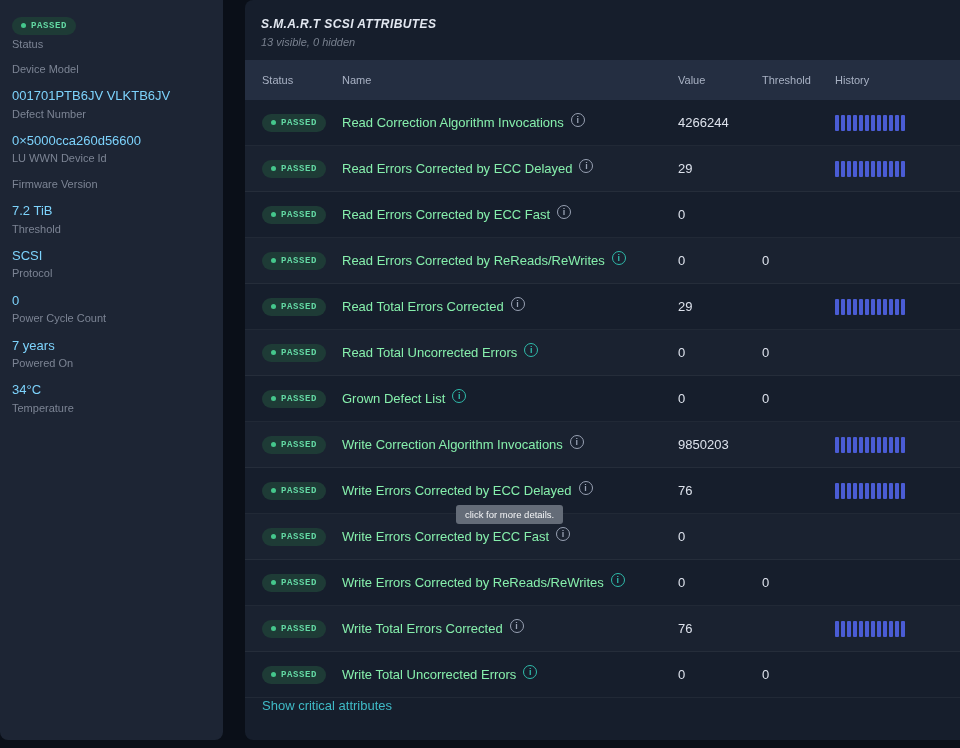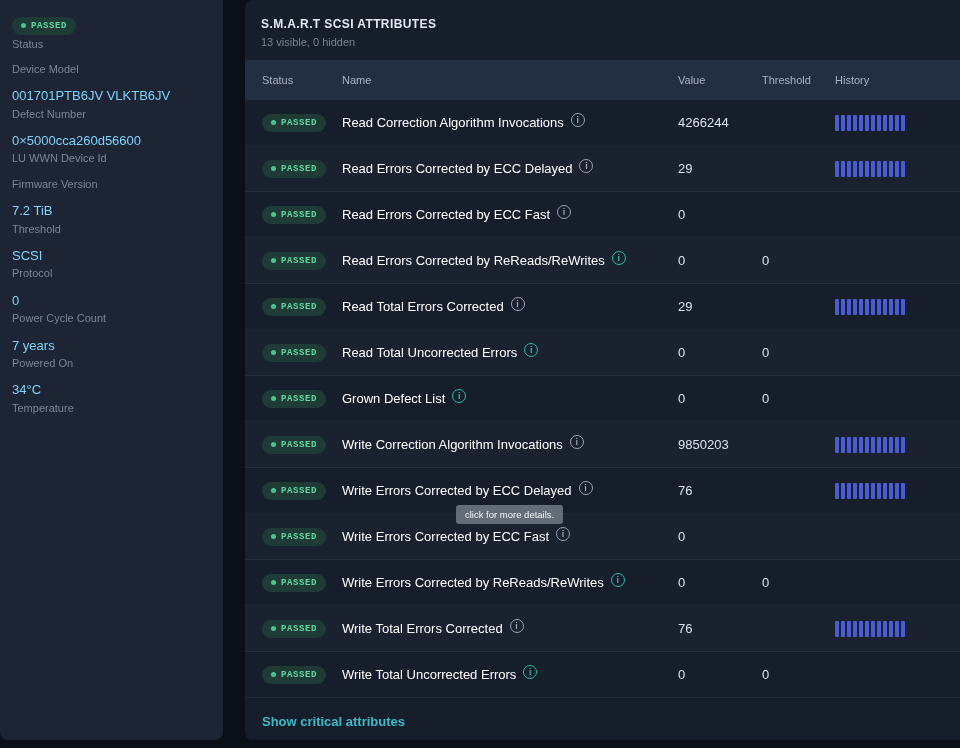--- a/index.html
+++ b/index.html
@@ -31,21 +31,21 @@
   }
   .badge .dot { width: 5px; height: 5px; border-radius: 50%; background: #45c78c; }
 
   
   .panel {
     flex: 1; height: 740px;
     background: #161e2c;
     border-radius: 8px 0 0 8px;
     position: relative; overflow: hidden;
   }
-  .panel-header { padding: 17px 16px 12px; }
+  .panel-header { padding: 17px 16px 12px; font-style: italic; }
   .panel-title { font-size: 12px; font-weight: 700; color: #e2e7f0; letter-spacing: .4px; }
   .panel-sub { font-size: 11px; color: #79818f; margin-top: 5px; }
 
   .thead, .trow {
     display: grid;
     grid-template-columns: 80px 336px 84px 73px auto;
     align-items: center;
     padding-left: 17px;
   }
   .thead {
@@ -54,38 +54,38 @@
     font-size: 11px; color: #a9b2c4;
   }
   .trow {
     height: 46px;
     border-bottom: 1px solid rgba(255,255,255,.05);
     font-size: 13px; color: #dde2ec;
   }
   #table-body .trow:nth-child(even) { background: rgba(255,255,255,.02); }
 
   .attr-cell { display: inline-flex; align-items: center; gap: 7px; }
-  .attr-name { font-size: 13px; color: #ffffff; }
+  .attr-name { font-size: 13px; color: #86efac; }
 
   .info-icon {
     width: 14px; height: 14px;
     border: 1.2px solid currentColor; border-radius: 50%;
     display: inline-flex; align-items: center; justify-content: center;
     font-size: 9px; font-weight: 700;
     cursor: pointer;
     position: relative; top: -3px;
     flex: none;
   }
   .info-icon.gray { color: #98a1b3; }
   .info-icon.teal { color: #2fbcab; }
 
   .history { display: flex; gap: 2px; align-items: center; }
   .hbar { width: 4px; height: 16px; background: #4a5cd4; border-radius: 1px; }
 
-  .tfoot { height: 46px; display: flex; align-items: center; padding-left: 17px; font-weight: bold; }
+  .tfoot { height: 46px; display: flex; padding-left: 17px; }
   .link { font-size: 13px; color: #3fbac6; cursor: pointer; text-decoration: none; }
 
   .tooltip {
     position: absolute; left: 163px; top: 505px;
     background: #646c78; color: #f4f5f7;
     font-size: 9.5px; padding: 4px 9px; border-radius: 3px;
     z-index: 5; white-space: nowrap; margin-left: 48px;
   }
 </style>
 </head>

